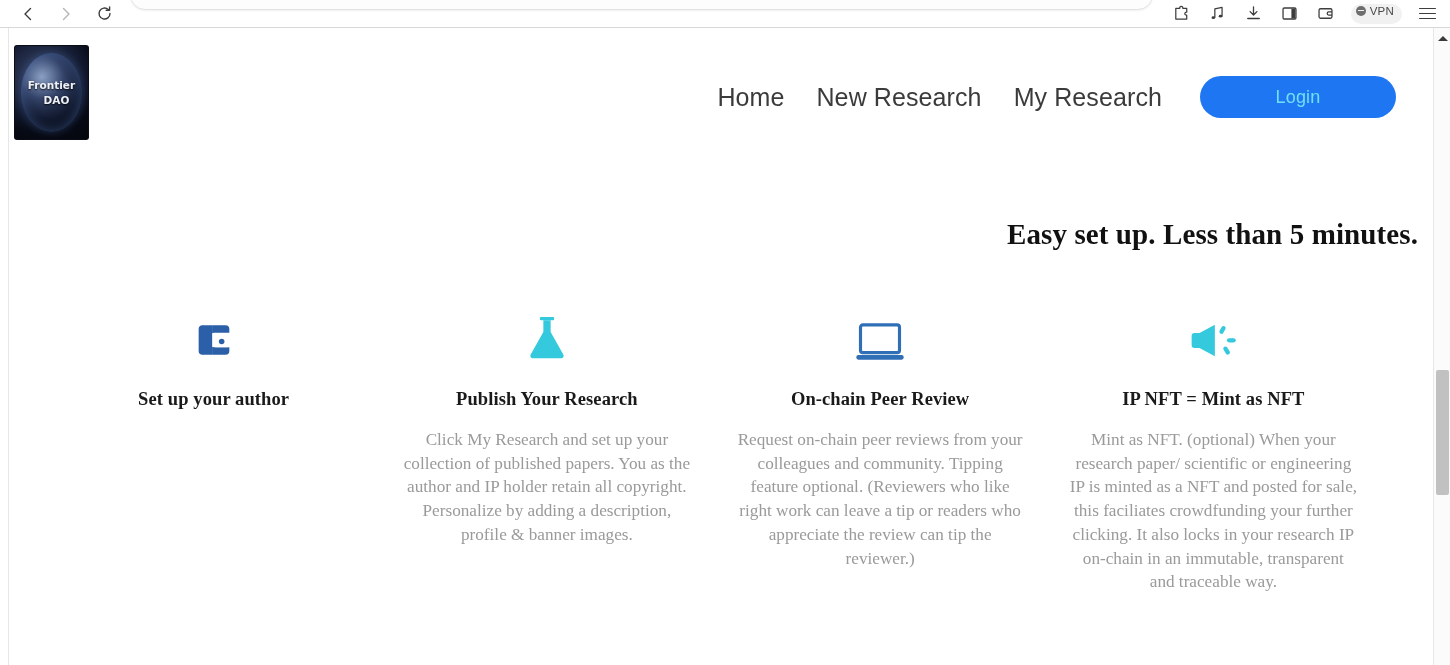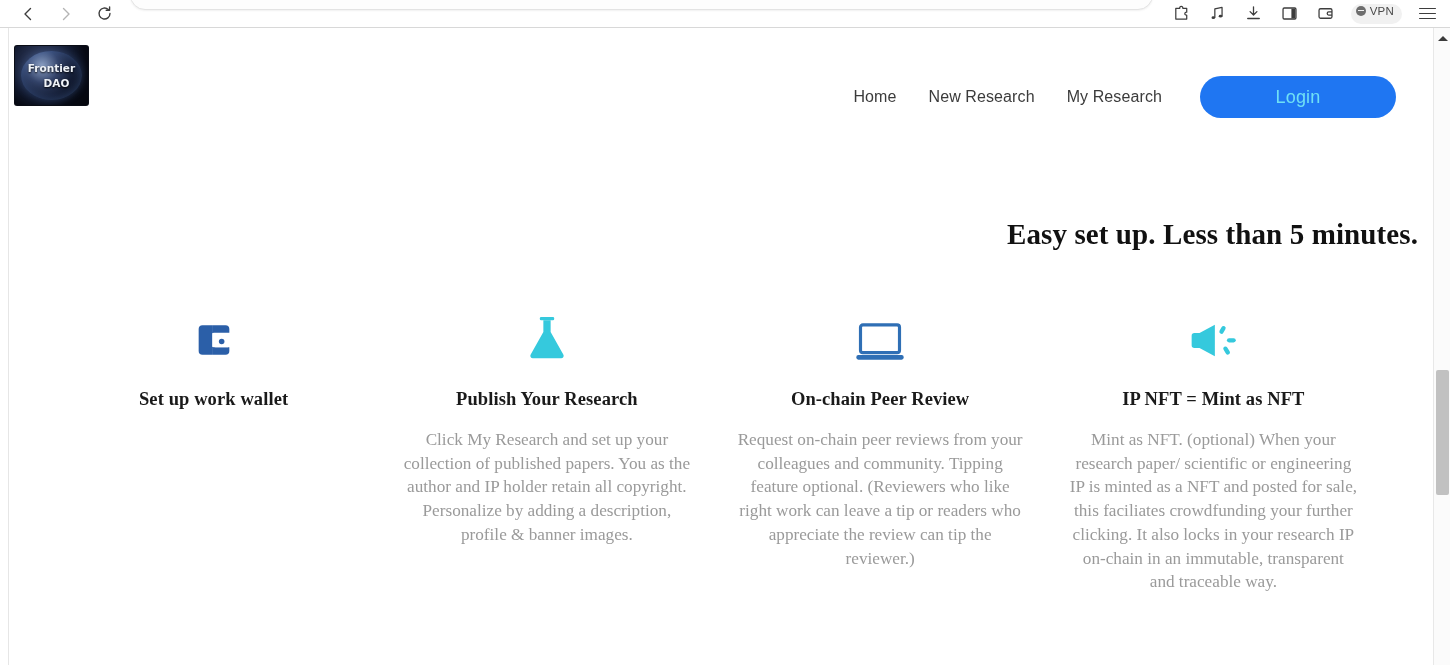--- a/index.html
+++ b/index.html
@@ -71,21 +71,21 @@
     position:absolute; left:9px; top:0; width:1409px; height:637px;
     background:#ffffff; overflow:hidden;
   }
 
   
   .site-header{
     position:relative; height:140px;
   }
   .logo{
     position:absolute; left:6px; top:18px;
-    width:73px; height:59px;
+    width:73px; height:93px;
     border-radius:2px;
     background:
       radial-gradient(circle at 38% 34%, #4a5f86 0%, #2a3553 26%, #141c32 52%, #070a14 74%, #04060c 100%),
       #05070d;
     box-shadow:0 0 0 1px #0a0d16;
     overflow:hidden;
   }
   .logo::before{
     content:""; position:absolute; left:8%; top:8%;
     width:84%; height:84%; border-radius:50%;
@@ -100,21 +100,21 @@
     font-weight:bold; color:#eef2f8; font-size:10.5px; line-height:1.35;
     text-shadow:0 1px 2px rgba(0,0,0,.9);
   }
   .logo-text .l2{ padding-left:10px; }
 
   .site-nav{
     position:absolute; right:22px; top:48px;
     display:flex; align-items:center; gap:0;
   }
   .nav-link{
-    font-size:16px; color:#3b3b3b; letter-spacing:.1px;
+    font-size:25px; color:#3b3b3b; letter-spacing:.1px;
     padding:0 16px; text-decoration:none; white-space:nowrap;
     cursor:pointer;
   }
   .login-btn{
     margin-left:22px;
     width:196px; height:42px;
     background:#1f76f2;
     border:none; border-radius:22px;
     color:#6fe0f5; font-size:18px; letter-spacing:.2px;
     font-family:"Liberation Sans", sans-serif;
@@ -283,21 +283,21 @@
 
       <div class="feature">
         <div class="f-icon">
           <svg width="46" height="46" viewBox="0 0 48 48" fill="none">
             <path d="M8 12.5a4 4 0 0 1 4-4h10v31H12a4 4 0 0 1-4-4v-23z" fill="#2b5fa8"></path>
             <path d="M22 8.5h14a4 4 0 0 1 4 4v4H24a3 3 0 0 0-3 3v9a3 3 0 0 0 3 3h16v4a4 4 0 0 1-4 4H22v-31z" fill="#2b5fa8"></path>
             <rect x="24" y="19.5" width="16" height="12" rx="1.5" fill="#ffffff"></rect>
             <circle cx="32" cy="25.5" r="2.9" fill="#2b5fa8"></circle>
           </svg>
         </div>
-        <div class="f-title">Set up work wallet</div>
+        <div class="f-title">Set up your author</div>
       </div>
 
       <div class="feature">
         <div class="f-icon">
           <svg width="46" height="50" viewBox="0 0 48 52" fill="none">
             <rect x="16.5" y="4" width="15" height="3.6" rx="1.4" fill="#35c9dd"></rect>
             <path d="M20.2 7.6h7.6v12.1L41 43.2a2.6 2.6 0 0 1-2.2 4H9.2a2.6 2.6 0 0 1-2.2-4l13.2-23.5V7.6z" fill="#35c9dd"></path>
           </svg>
         </div>
         <div class="f-title">Publish Your Research</div>

